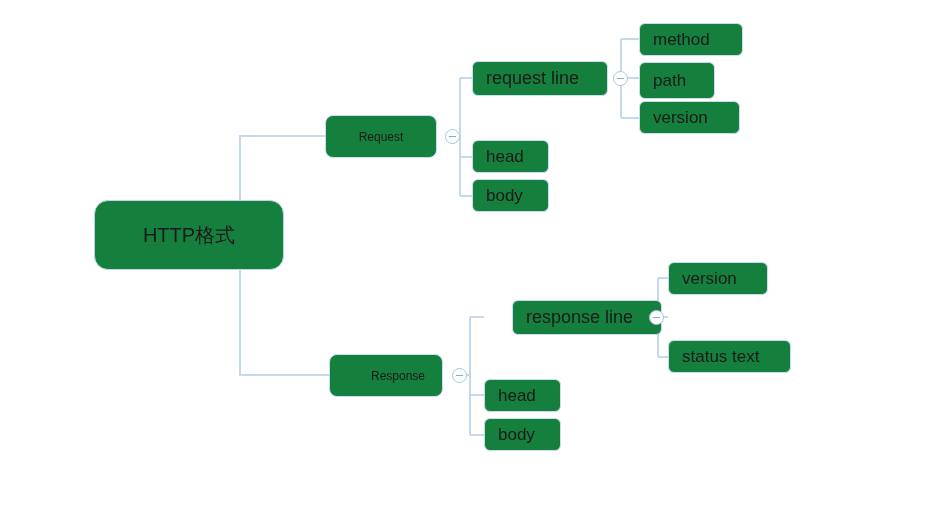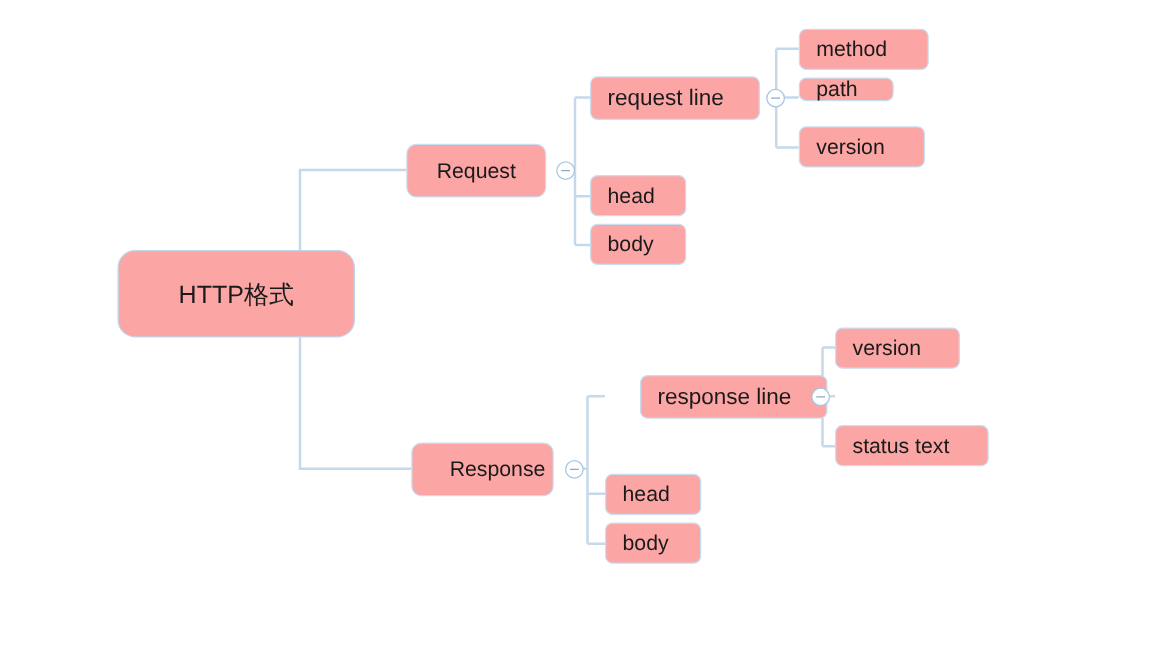--- a/index.html
+++ b/index.html
@@ -23,36 +23,36 @@
     top: 0;
     width: 930px;
     height: 516px;
     pointer-events: none;
   }
   .node {
     position: absolute;
     box-sizing: border-box;
     display: flex;
     align-items: center;
-    background: #fca5a5;
+    background: #15803d;
     border: 1px solid #c9ddf0;
     border-radius: 6px;
     color: #1a1a1a;
     white-space: nowrap;
   }
   .node.root {
     border-radius: 14px;
     border: 1px solid #bfd6ea;
     justify-content: center;
     font-size: 20px;
   }
   .node.branch {
     border-radius: 8px;
     justify-content: center;
-    font-size: 17px;
+    font-size: 12px;
   }
   .node.sub {
     font-size: 18px;
     padding-left: 13px;
   }
   .node.leaf {
     font-size: 17px;
     padding-left: 13px;
   }
   .toggle {
@@ -122,21 +122,21 @@
   <div class="toggle" style="left:445px; top:129px;"></div>
 
   <div class="node sub" style="left:472px; top:61px; width:136px; height:35px;">
     <span>request line</span>
   </div>
   <div class="toggle" style="left:613px; top:71px;"></div>
 
   <div class="node leaf" style="left:639px; top:23px; width:104px; height:33px;">
     <span>method</span>
   </div>
-  <div class="node leaf" style="left:639px; top:62px; width:76px; height:19px;">
+  <div class="node leaf" style="left:639px; top:62px; width:76px; height:37px;">
     <span>path</span>
   </div>
   <div class="node leaf" style="left:639px; top:101px; width:101px; height:33px;">
     <span>version</span>
   </div>
 
   <div class="node leaf" style="left:472px; top:140px; width:77px; height:33px;">
     <span>head</span>
   </div>
   <div class="node leaf" style="left:472px; top:179px; width:77px; height:33px;">

